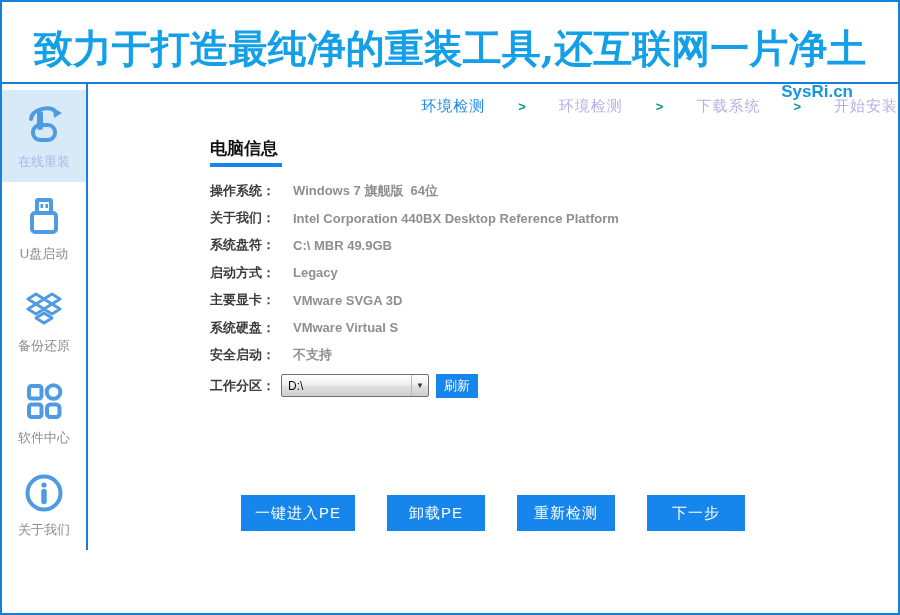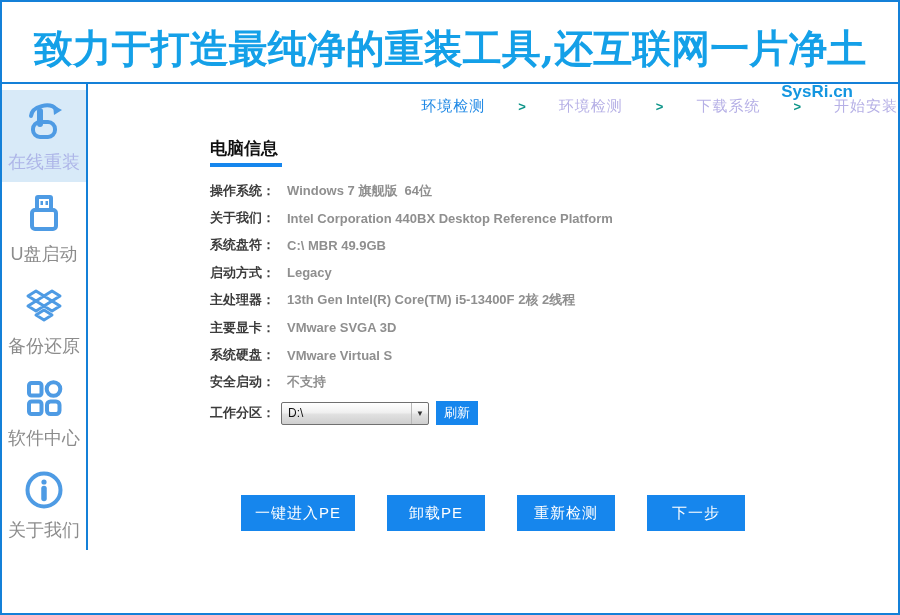--- a/index.html
+++ b/index.html
@@ -42,37 +42,37 @@
     font-weight:bold; font-size:39px; color:#14A0E8;
     text-align:center; padding-top:20px; letter-spacing:0px; white-space:nowrap;
   }
   .site { position:absolute; right:45px; top:80px; font-size:17px; font-weight:bold; color:#1496E0; }
   
   .body { display:flex; height:466px; }
   .sidebar { width:86px; border-right:2px solid #1480D8; display:flex; flex-direction:column; padding-top:6px; }
   .side-item { height:92px; display:flex; flex-direction:column; align-items:center; justify-content:center; cursor:pointer; }
   .side-item.active { background:#D8EAF8; }
   .side-item svg { display:block; }
-  .side-label { font-size:18px; color:#8C8C8C; margin-top:4px; }
+  .side-label { font-size:13px; color:#8C8C8C; margin-top:4px; }
   .side-item.active .side-label { color:#AEB6E8; }
   .main { position:relative; flex:1; }
   
   .steps { display:flex; justify-content:flex-end; align-items:center; gap:33px; margin-top:13px; }
   .step { font-size:15px; letter-spacing:1px; color:#B6B0E6; cursor:default; }
   .step.active { color:#1E88E5; }
   .step-sep { font-size:13px; font-weight:bold; color:#0C9488; }
   
   .section-title { margin:21px 0 0 122px; font-size:17px; font-weight:bold; color:#111; display:inline-block; }
   .title-wrap { margin:21px 0 0 122px; }
   .title-wrap .section-title { margin:0; }
   .title-underline { width:72px; height:4px; background:#1686ED; margin-top:3px; }
   .info { margin:10px 0 0 122px; }
   .info-row { height:27.4px; display:flex; align-items:center; }
   .info-label { font-size:13px; font-weight:bold; color:#3C3C3C; white-space:pre; }
-  .info-value { font-size:13px; font-weight:bold; color:#8F8F8F; margin-left:12px; white-space:pre; }
+  .info-value { font-size:13px; font-weight:bold; color:#8F8F8F; margin-left:18px; white-space:pre; }
   
   .partition-row { height:30px; display:flex; align-items:center; margin:2px 0 0 122px; }
   .combo {
     width:148px; height:23px; margin-left:6px; border:1px solid #707070; border-radius:2px;
     background:linear-gradient(#FFFFFF,#F0F0F0 45%,#E0E0E0 55%,#CFCFCF);
     display:flex; align-items:center; position:relative; cursor:pointer;
   }
   .combo-value { font-size:12px; color:#111; padding-left:6px; flex:1; }
   .combo-arrow { width:17px; height:100%; display:flex; align-items:center; justify-content:center;
     font-size:8px; color:#333; border-left:1px solid #B8B8B8; }
@@ -182,24 +182,20 @@
         </div>
         <div class="info-row">
           <span class="info-label">系统盘符：</span>
           <span class="info-value">C:\ MBR 49.9GB</span>
         </div>
         <div class="info-row">
           <span class="info-label">启动方式：</span>
           <span class="info-value">Legacy</span>
         </div>
         <div class="info-row">
-          <span class="info-label">主处理器：</span>
-          <span class="info-value">13th Gen Intel(R) Core(TM) i5-13400F 2核 2线程</span>
-        </div>
-        <div class="info-row">
           <span class="info-label">主要显卡：</span>
           <span class="info-value">VMware SVGA 3D</span>
         </div>
         <div class="info-row">
           <span class="info-label">系统硬盘：</span>
           <span class="info-value">VMware Virtual S</span>
         </div>
         <div class="info-row">
           <span class="info-label">安全启动：</span>
           <span class="info-value">不支持</span>

